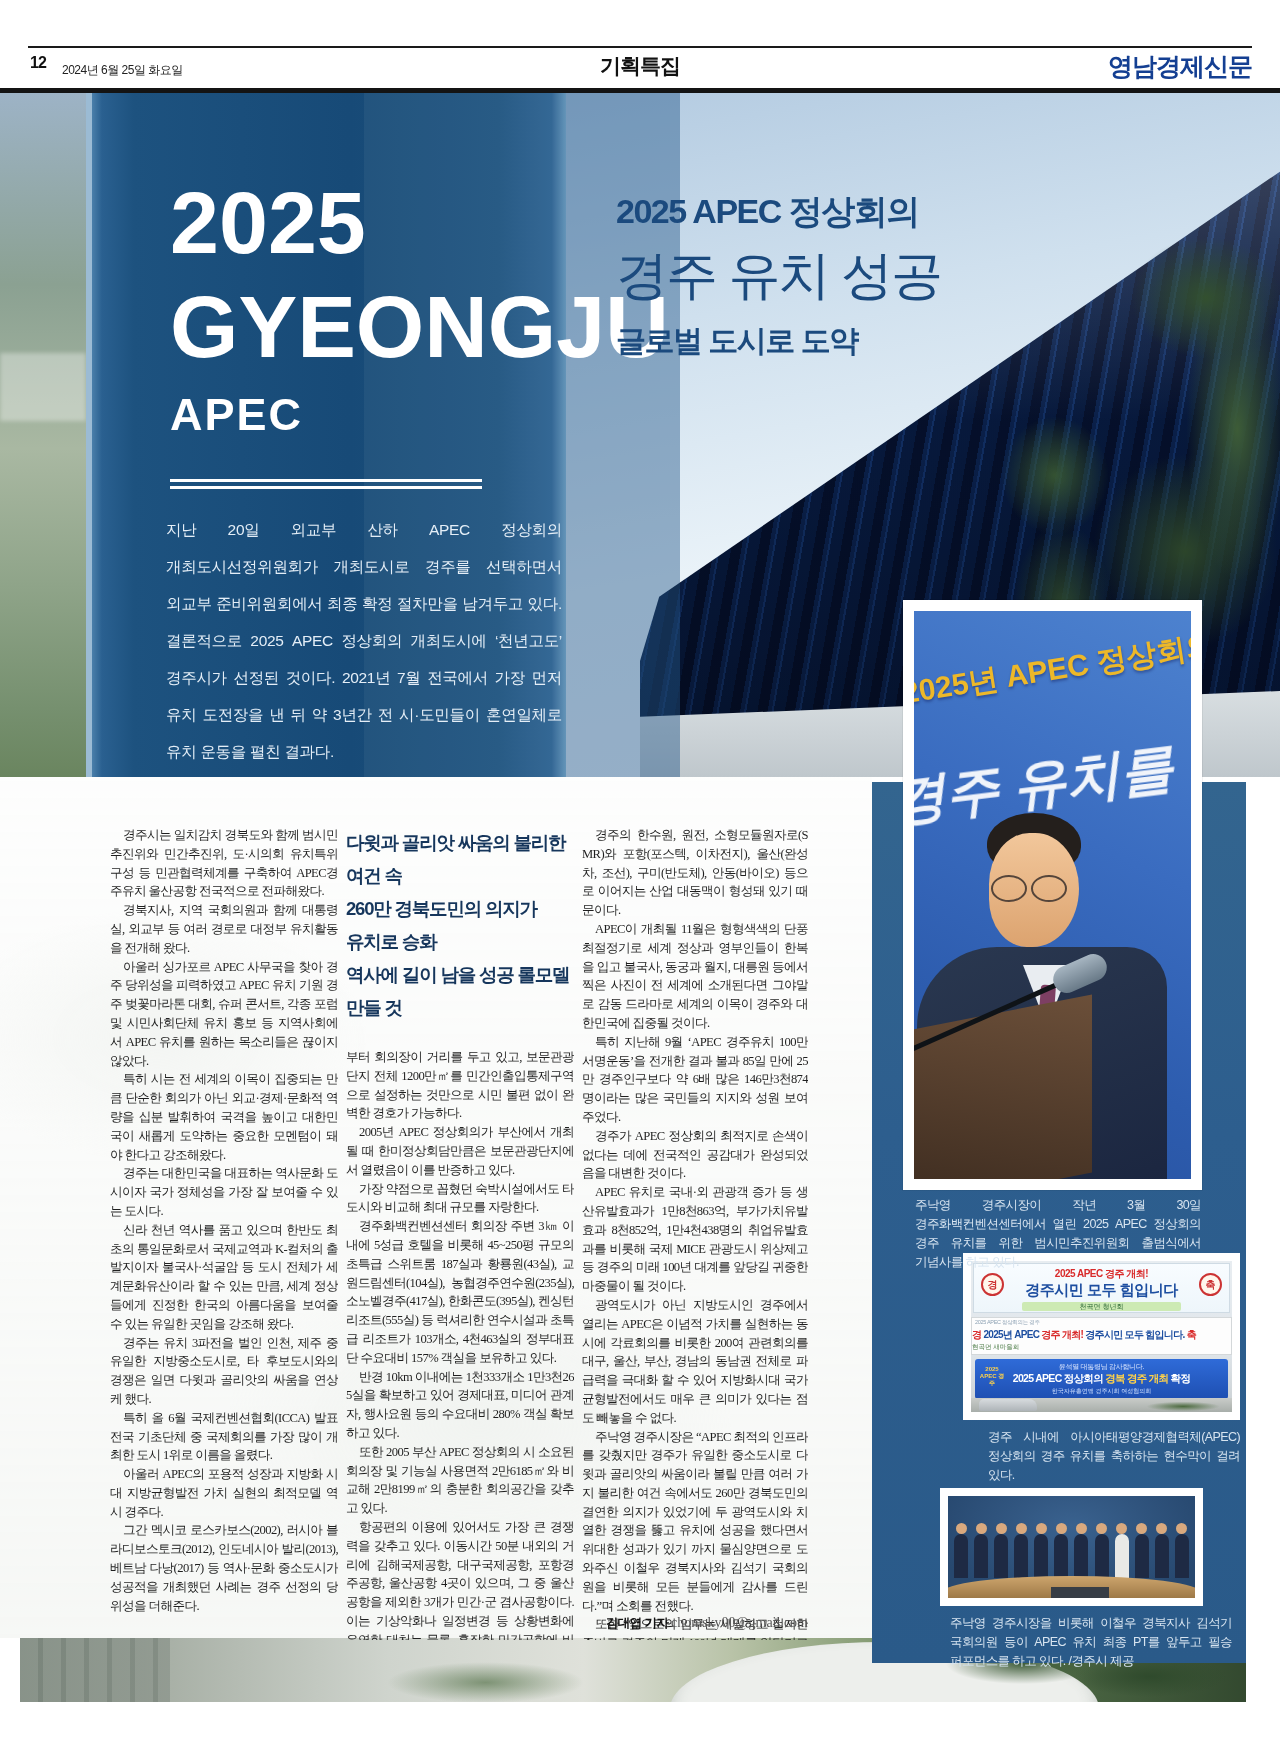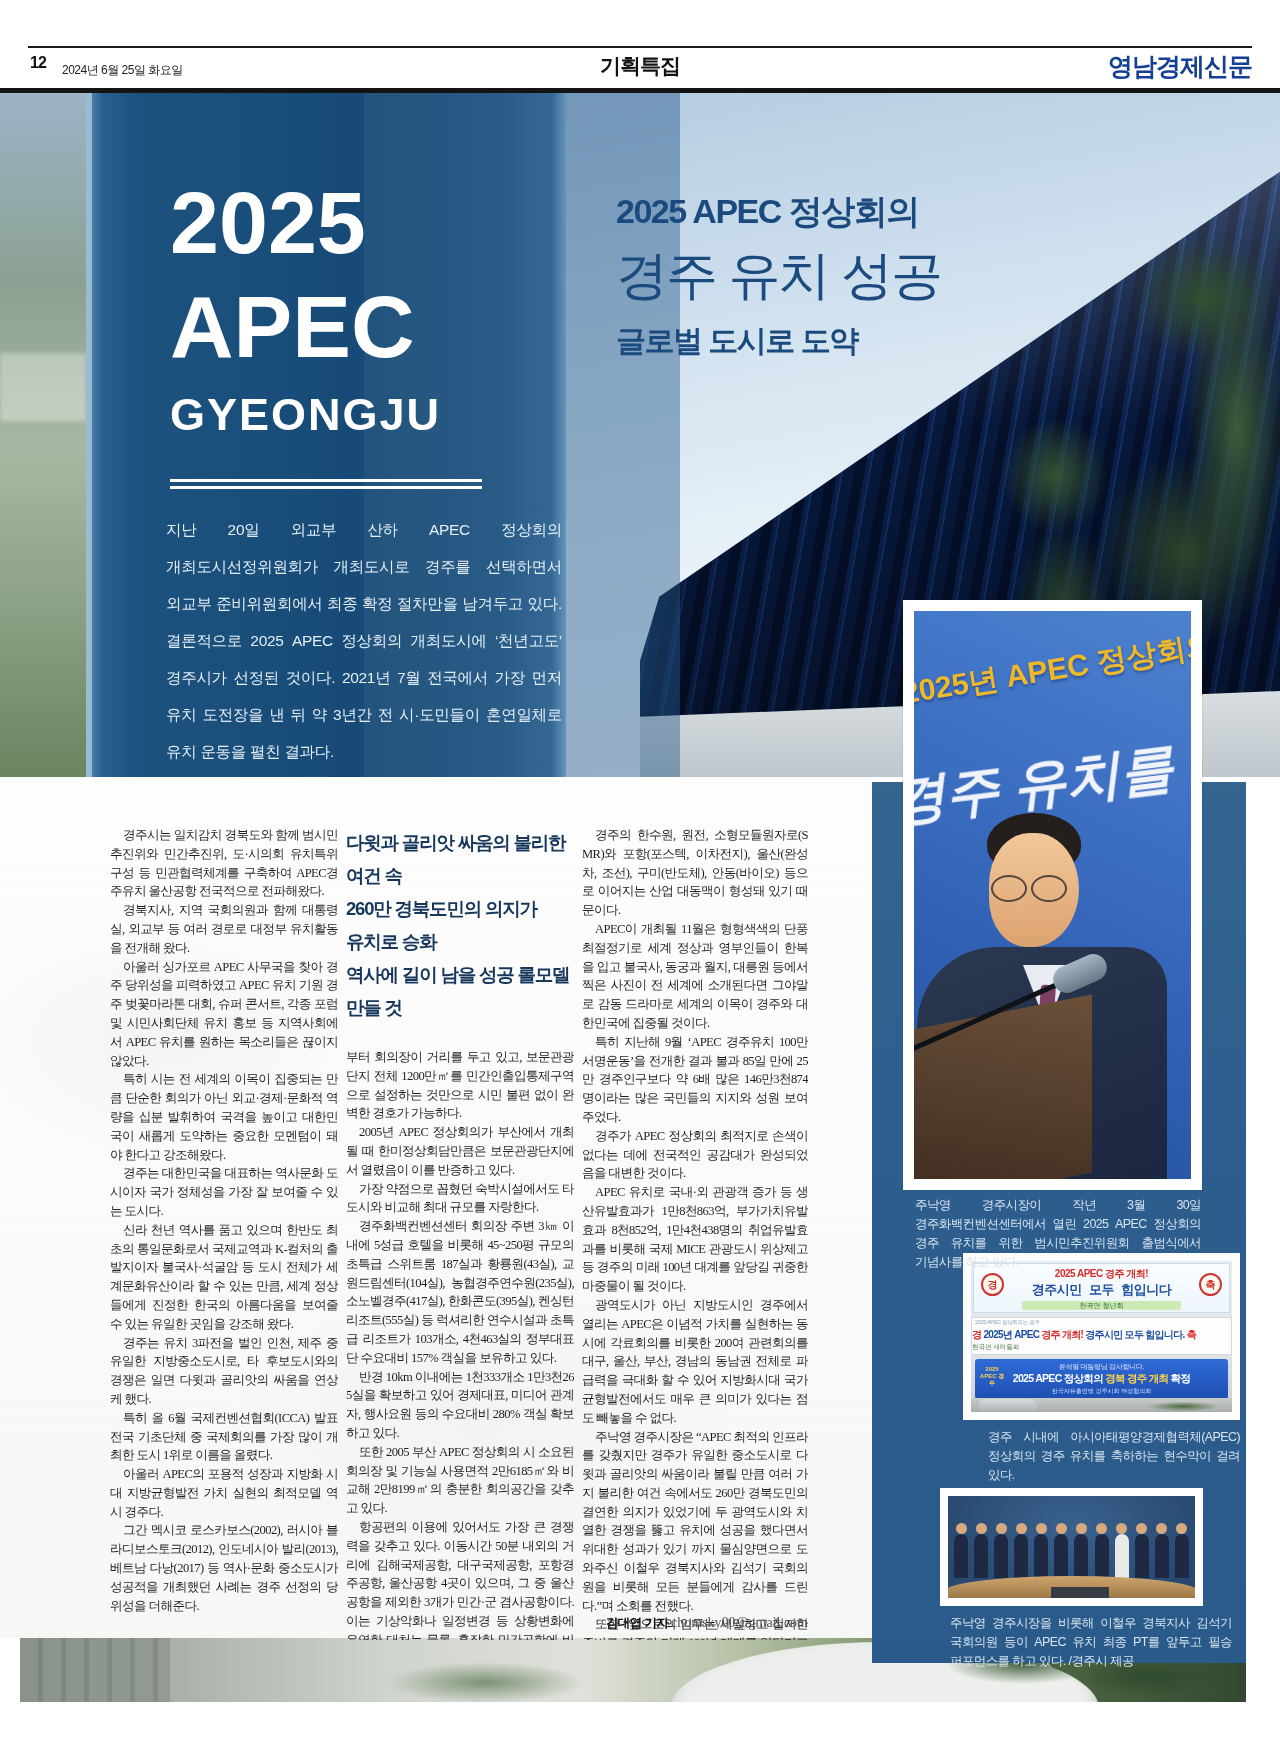--- a/index.html
+++ b/index.html
@@ -121,21 +121,21 @@
   .p1-mic{position:absolute;left:0;bottom:128px;width:210px;height:170px;}
   .p1-mic .arm{left:0;bottom:0;width:168px;height:5px;background:#0f1317;transform:rotate(-24deg);transform-origin:left bottom;}
   .p1-mic .cap{left:138px;bottom:64px;width:56px;height:27px;background:linear-gradient(#a6b5c1,#687987);border-radius:14px;transform:rotate(-24deg);}
 
   
   .photo2{position:absolute;left:963px;top:1253px;width:277px;height:167px;background:#fff;padding:8px;box-sizing:border-box;z-index:2;}
   .p2-inner{position:relative;width:100%;height:100%;overflow:hidden;background:linear-gradient(#e8edf1,#dfe5ea 60%,#c9cfd2);}
   .b1{position:absolute;left:2px;right:2px;top:2px;height:48px;background:linear-gradient(#f8fcff,#eef6fb);
         border:1px solid #cfdbe4;text-align:center;}
   .b1-l1{font-size:10px;font-weight:800;color:#d92b2b;letter-spacing:-0.5px;margin-top:3px;}
-  .b1-l2{font-size:13px;font-weight:800;color:#1d4ea0;letter-spacing:-0.5px;font-family:Liberation Mono, monospace;}
+  .b1-l2{font-size:15px;font-weight:800;color:#1d4ea0;letter-spacing:-0.5px;}
   .b1-org{margin:2px auto 0;width:62%;font-size:7px;line-height:9px;color:#1e5c2a;background:#cdeab4;border-radius:2px;}
   .seal{position:absolute;top:9px;width:19px;height:19px;border:2px solid #cc3333;border-radius:50%;
         background:#fff7ec;color:#cc3333;font-size:10px;font-weight:bold;line-height:19px;text-align:center;}
   .seal.sl{left:7px;} .seal.sr{right:7px;}
   .b2{position:absolute;left:0px;right:0px;top:56px;height:36px;background:#fdfdfd;border:1px solid #d4d8da;text-align:left;}
   .b2-logo{position:absolute;left:3px;top:1px;font-size:5.5px;color:#8fa3b5;letter-spacing:-0.3px;}
   .b2-line{margin-top:10px;font-size:10px;font-weight:800;letter-spacing:-0.7px;color:#1d4ea0;}
   .b2-line .red{color:#d92b2b;}
   .b2-org{font-size:6.5px;color:#4a7a44;margin-top:1px;}
   .b3{position:absolute;left:4px;right:4px;top:98px;height:40px;border-radius:3px;
@@ -180,22 +180,22 @@
     <div class="building"></div>
     <div class="concrete"></div>
     <div class="tree tree1"></div>
     <div class="tree tree2"></div>
     <div class="left-strip"></div>
     <div class="blue-band"></div>
     <div class="hero-panel">
       <div class="hero-title">
 
       <div class="ht-line">2025</div>
+          <div class="ht-line">GYEONGJU</div>
           <div class="ht-line">APEC</div>
-          <div class="ht-line">GYEONGJU</div>
         </div>
       <div class="double-rule"></div>
       <p class="hero-intro">지난 20일 외교부 산하 APEC 정상회의 개최도시선정위원회가 개최도시로 경주를 선택하면서 외교부 준비위원회에서 최종 확정 절차만을 남겨두고 있다. 결론적으로 2025 APEC 정상회의 개최도시에 ‘천년고도’ 경주시가 선정된 것이다. 2021년 7월 전국에서 가장 먼저 유치 도전장을 낸 뒤 약 3년간 전 시·도민들이 혼연일체로 유치 운동을 펼친 결과다.</p>
     </div>
     <div class="headline">
       <div class="hl1">2025 APEC 정상회의</div>
       <div class="hl2">경주 유치 성공</div>
       <div class="hl3">글로벌 도시로 도약</div>
     </div>
   </div>

